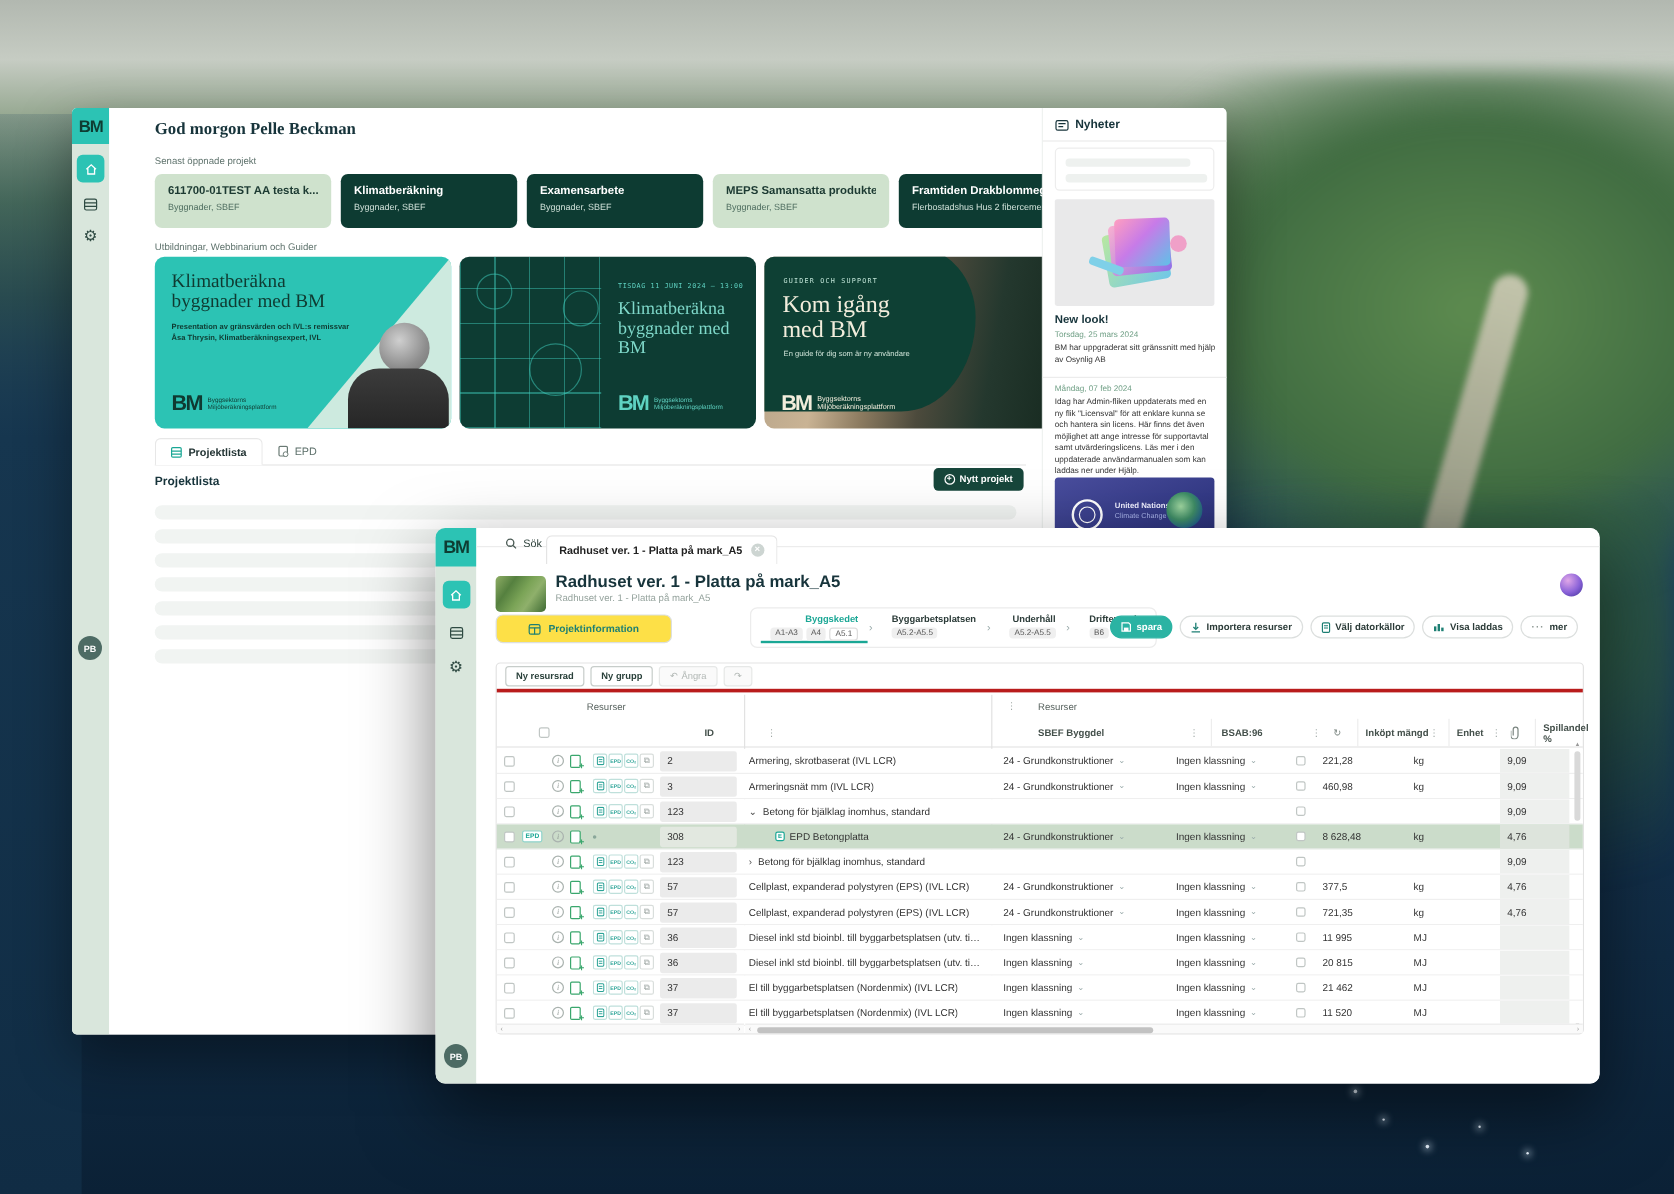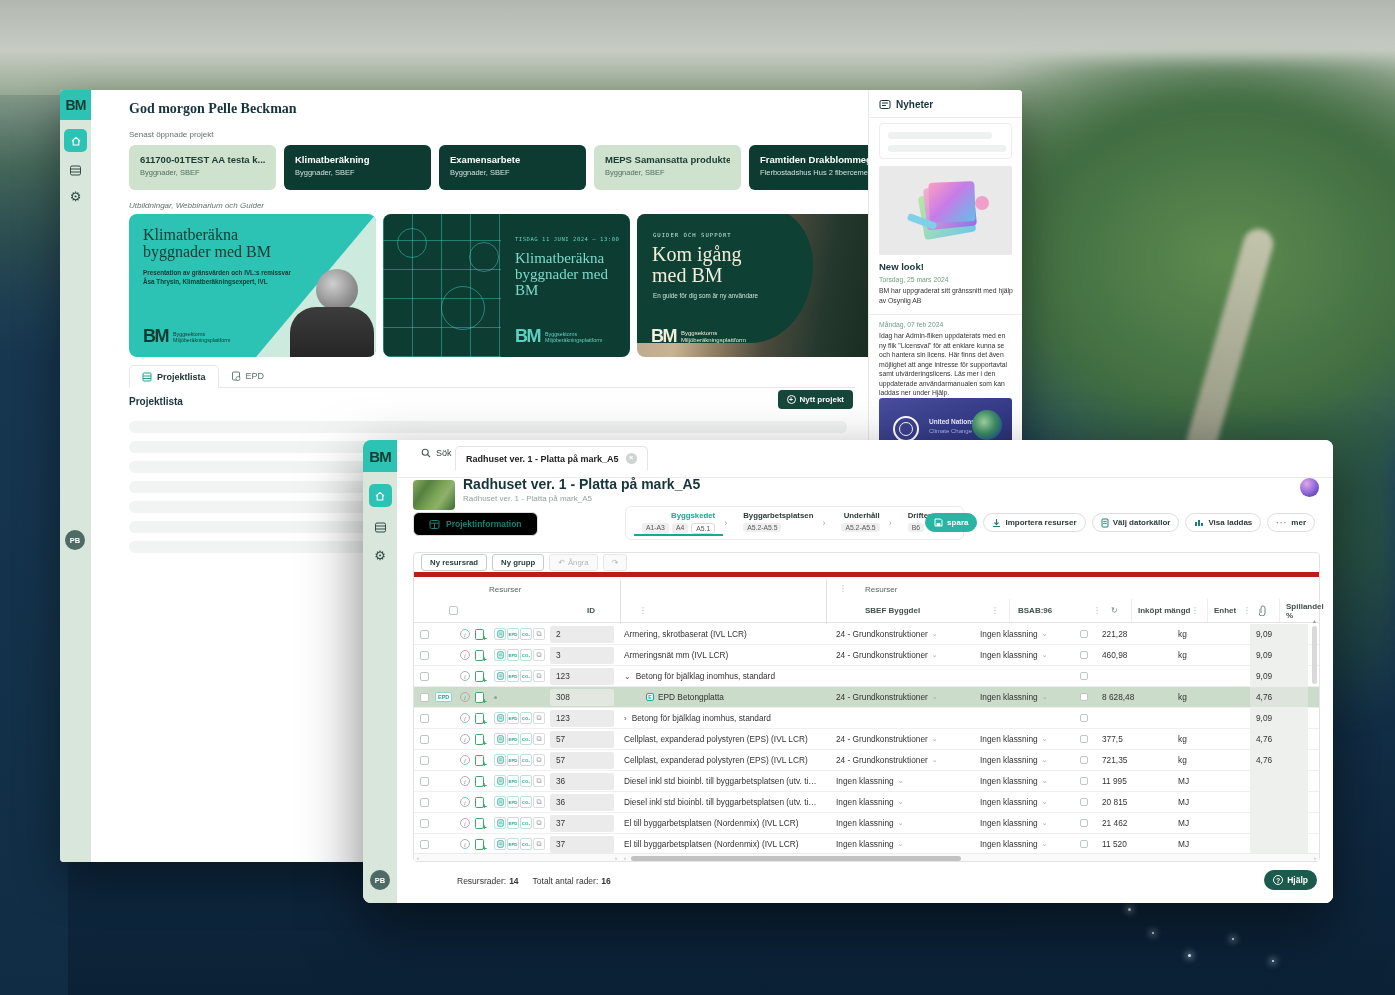--- a/index.html
+++ b/index.html
@@ -104,54 +104,54 @@
   .un-text { position:absolute; left:50px; top:20px; color:#eef; font-size:6.5px; font-weight:bold; }
   .un-text2 { position:absolute; left:50px; top:30px; color:#aab4ea; font-size:6px; }
   .un-crowd { position:absolute; bottom:0; left:0; right:0; height:16px; background:linear-gradient(180deg, rgba(10,12,40,0), #0a0c28 70%); }
 
   
   .win-front { left:363px; top:440px; width:970px; height:463px; border-radius:8px; box-shadow:0 24px 60px rgba(0,0,0,.5); }
   .wf-side { position:absolute; left:0; top:0; bottom:0; width:34px; background:#d9e6dc; border-radius:8px 0 0 8px; }
   .wf-side .bm-logo { width:34px; height:32px; border-radius:8px 0 0 0; font-size:15px; }
   .wf-main { position:absolute; left:34px; right:0; top:0; bottom:0; border-radius:0 8px 8px 0; background:#fff; }
 
-  .topbar { position:absolute; left:0; right:0; top:0; height:38px; border-bottom:1px solid #ececec; }
+  .topbar { position:absolute; left:0; right:0; top:0; height:16px; border-bottom:1px solid #ececec; }
   .search { position:absolute; left:24px; top:8px; display:flex; align-items:center; gap:5px; font-size:9px; color:#30433d; }
   .doc-tab { position:absolute; left:58px; top:6px; height:24px; padding:0 10px; display:flex; align-items:center; gap:7px;
     border:1px solid #e4e4e4; border-bottom:none; border-radius:5px 5px 0 0; background:#fff; font-size:9px; font-weight:bold; color:#222; }
   .tab-close { width:11px; height:11px; border-radius:50%; background:#cdd5d2; color:#fff; font-size:8px; line-height:10px; text-align:center; }
 
   .proj-thumb { position:absolute; left:16px; top:40px; width:42px; height:30px; border-radius:4px;
     background:linear-gradient(125deg,#8fae66 0%,#55803f 28%,#7ba457 52%,#8fb06b 68%,#3e6a33 100%); }
   .proj-title { position:absolute; left:66px; top:36px; font-size:14px; font-weight:bold; color:#17343b; }
   .proj-sub { position:absolute; left:66px; top:54px; font-size:8px; color:#95a39d; }
   .avatar-user { position:absolute; right:14px; top:38px; width:19px; height:19px; border-radius:50%;
     background:radial-gradient(circle at 35% 30%, #e0a7e8 0%, #8a62d8 55%, #3c2f95 100%); }
 
-  .btn-projinfo { position:absolute; left:16px; top:72px; height:24px; padding:0 15px; display:flex; align-items:center; gap:6px;
-    border:1px solid #dcdfde; border-radius:6px; font-size:8.5px; font-weight:bold; color:#1d7f73; background:#000000; }
+  .btn-projinfo { position:absolute; left:16px; top:72px; height:24px; padding:0 26px; display:flex; align-items:center; gap:6px;
+    border:1px solid #dcdfde; border-radius:6px; font-size:8.5px; font-weight:bold; color:#1d7f73; background:#fde047; }
 
   .stepper { position:absolute; left:228px; top:66px; height:34px; display:flex; align-items:stretch; border:1px solid #ececec; border-radius:6px; padding:3px 8px; background:#fff; }
   .step { position:relative; padding:1px 8px 0 8px;text-align:right; }
   .step + .step { margin-left:12px; }
   .step + .step::before { content:"›"; position:absolute; left:-11px; top:8px; color:#9aa; font-size:9px; }
   .step-label { font-size:7.8px; font-weight:bold; color:#2b3b38; white-space:nowrap; }
   .step.active .step-label { color:#1aa795; }
   .step-subs { display:flex; gap:3px; margin-top:3px; }
   .sub { font-size:6.8px; color:#555; background:#efefef; border-radius:3px; padding:1px 4px; white-space:nowrap; }
   .step.active { border-bottom:2px solid #1aa795; }
   .step.active .sub:last-child { background:#fff; border:1px solid #ddd; }
 
   .toolbar-r { position:absolute; right:18px; top:73px; display:flex; gap:6px; align-items:center; }
   .btn-pill { height:19px; display:flex; align-items:center; gap:4px; padding:0 8px; border-radius:10px;
     border:1px solid #dcdfde; background:#fff; font-size:8px; font-weight:bold; color:#2b3b38; }
   .btn-pill.teal { background:#2bb3a3; border-color:#2bb3a3; color:#fff; }
 
   .table-card { position:absolute; left:16px; top:112px; width:907px; height:310px; border:1px solid #e3e3e3; border-radius:4px; background:#fff; }
-  .t-toolbar { position:absolute; left:0; right:0; top:0; height:24px; border-bottom:5px solid #b91c1c; display:flex; align-items:center; gap:5px; padding:0 7px;text-align:right; }
+  .t-toolbar { position:absolute; left:0; right:0; top:0; height:24px; border-bottom:3px solid #b91c1c; display:flex; align-items:center; gap:5px; padding:0 7px;text-align:right; }
   .btn-sq { height:17px; padding:0 8px; display:flex; align-items:center; gap:3px; border:1px solid #c7cdca; border-radius:3px; font-size:7.8px; font-weight:bold; color:#29403a; background:#fff; }
   .btn-sq.disabled { color:#b2b8b5; border-color:#e6e8e7; background:#fafafa; font-weight:normal; }
 
   .t-grouprow { position:absolute; left:0; right:0; top:26px; height:20px; font-size:8px; color:#5a6561; }
   .t-colrow { position:absolute; left:0; right:0; top:46px; height:24px; border-bottom:1px solid #e4e4e4; font-size:8px; color:#44504b; }
   .hcell { position:absolute; top:0; bottom:0; display:flex; align-items:center; gap:3px;margin-left:29px; }
   .vline { position:absolute; width:1px; background:#e2e2e2; top:26px; bottom:16px; }
 
   .tbody { position:absolute; left:0; right:0; top:71px; }
   .trow { position:relative; height:21px; border-bottom:1px solid #efefef; background:#fff; }
@@ -271,21 +271,21 @@
           <div class="pcard-sub">Byggnader, SBEF</div>
         </div>
 
         <div class="pcard dark">
           <div class="pcard-title">Framtiden Drakblommegat...</div>
           <div class="pcard-sub">Flerbostadshus Hus 2 fibercementski...</div>
         </div>
 
     </div>
 
-    <div class="lbl-small" style="left:38px; top:111px;font-style:italic;">Utbildningar, Webbinarium och Guider</div>
+    <div class="lbl-small" style="left:38px; top:111px;">Utbildningar, Webbinarium och Guider</div>
 
     <div class="banners">
 
       <div class="banner b1">
         <div class="b1-tri"></div>
         <div class="b1-head"></div>
         <div class="b1-body"></div>
         <div class="b1-title">
           <div>Klimatberäkna</div>
             <div>byggnader med BM</div>
@@ -1169,24 +1169,14 @@
         <span class="hs-arrow" style="left:3px;">‹</span>
         <span class="hs-arrow" style="right:3px;">›</span>
       </div>
       <div class="hscroll" style="left:207px; right:0;">
         <span class="hs-arrow" style="left:3px;">‹</span>
         <span class="hthumb" style="left:10px; width:330px;"></span>
         <span class="hs-arrow" style="right:3px;">›</span>
       </div>
     </div>
 
-    <div class="wf-footer">
-      <div class="foot-text">
-        <span><span>Resursrader:</span><b>14</b></span>
-        <span><span>Totalt antal rader:</span><b>16</b></span>
-      </div>
-      <div class="btn-help">
-        <span class="qmark">?</span>
-        <span>Hjälp</span>
-      </div>
-    </div>
   </div>
 </div>
 
 </body></html>

